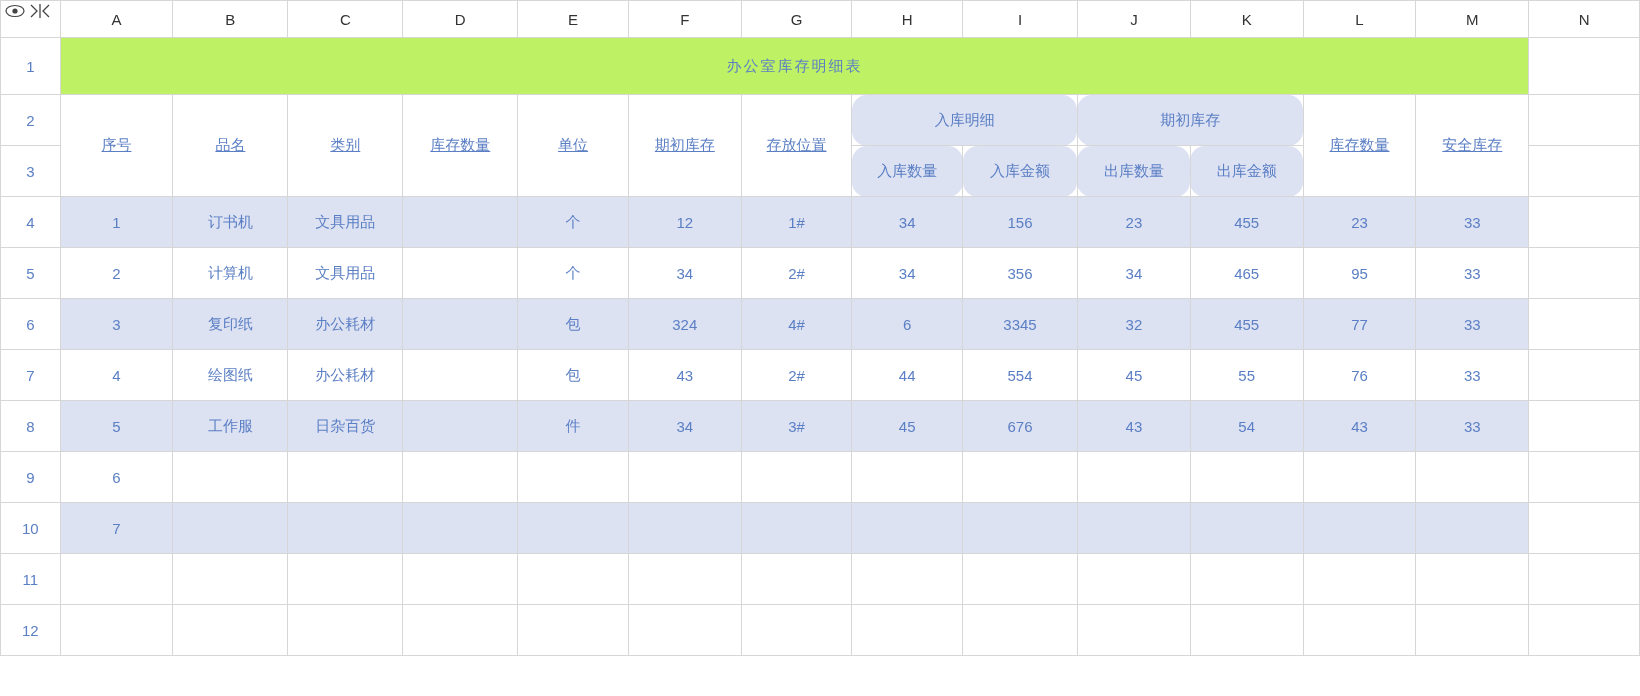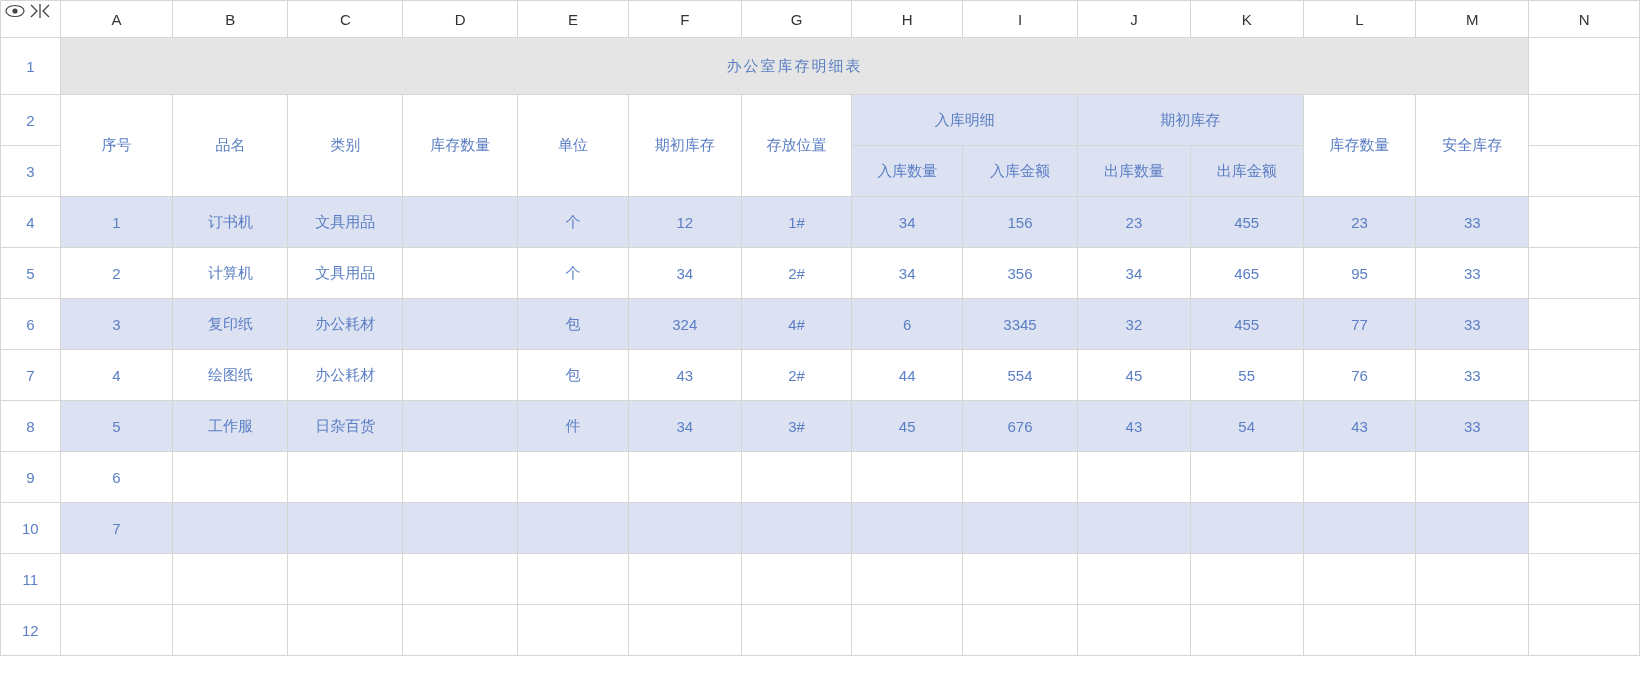--- a/index.html
+++ b/index.html
@@ -59,28 +59,30 @@
     background: #ffffff;
     height: 50px;
   }
   td.band {
     background: #dde2f3;
   }
   td.hdr {
     background: #ffffff;
     color: #5b7fc4;
     font-size: 15px;
+    text-decoration: underline;
   }
   td.grouphdr {
     background: #dde2f3;
     color: #5b7fc4;
     font-size: 15px;
+    border-radius: 15px;
   }
   td.title {
-    background: #e5e5e5;
+    background: #bef264;
     color: #4a74c9;
     font-size: 30px;
     letter-spacing: 2px;
     border-top: 2px solid #7a9ad8;
     border-bottom: 2px solid #7a9ad8;
     border-left: 1px solid #7a9ad8;
     border-right: 1px solid #7a9ad8;
   }
   td.empty-right {
     background: #ffffff;

